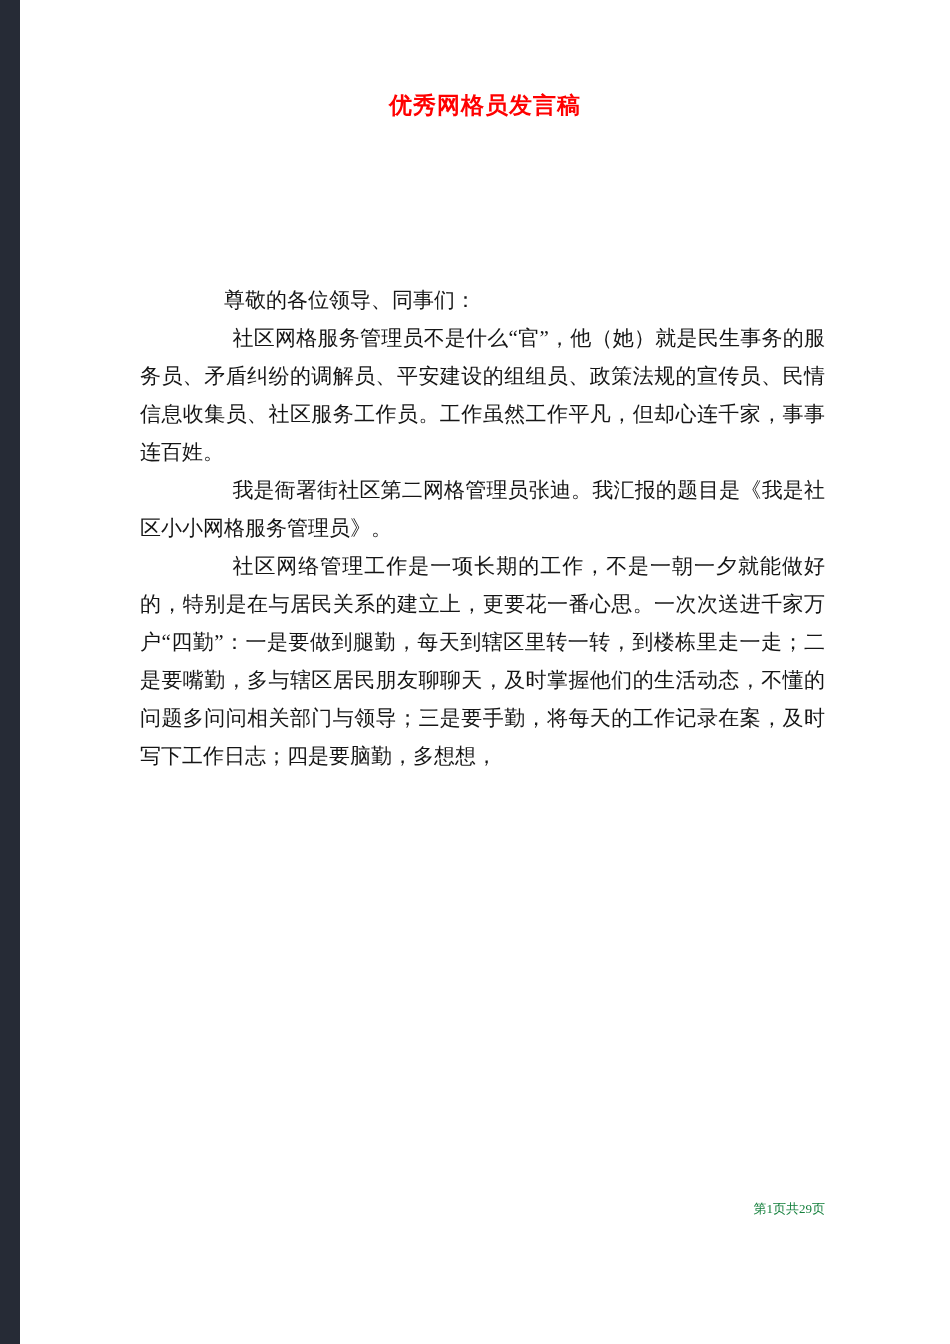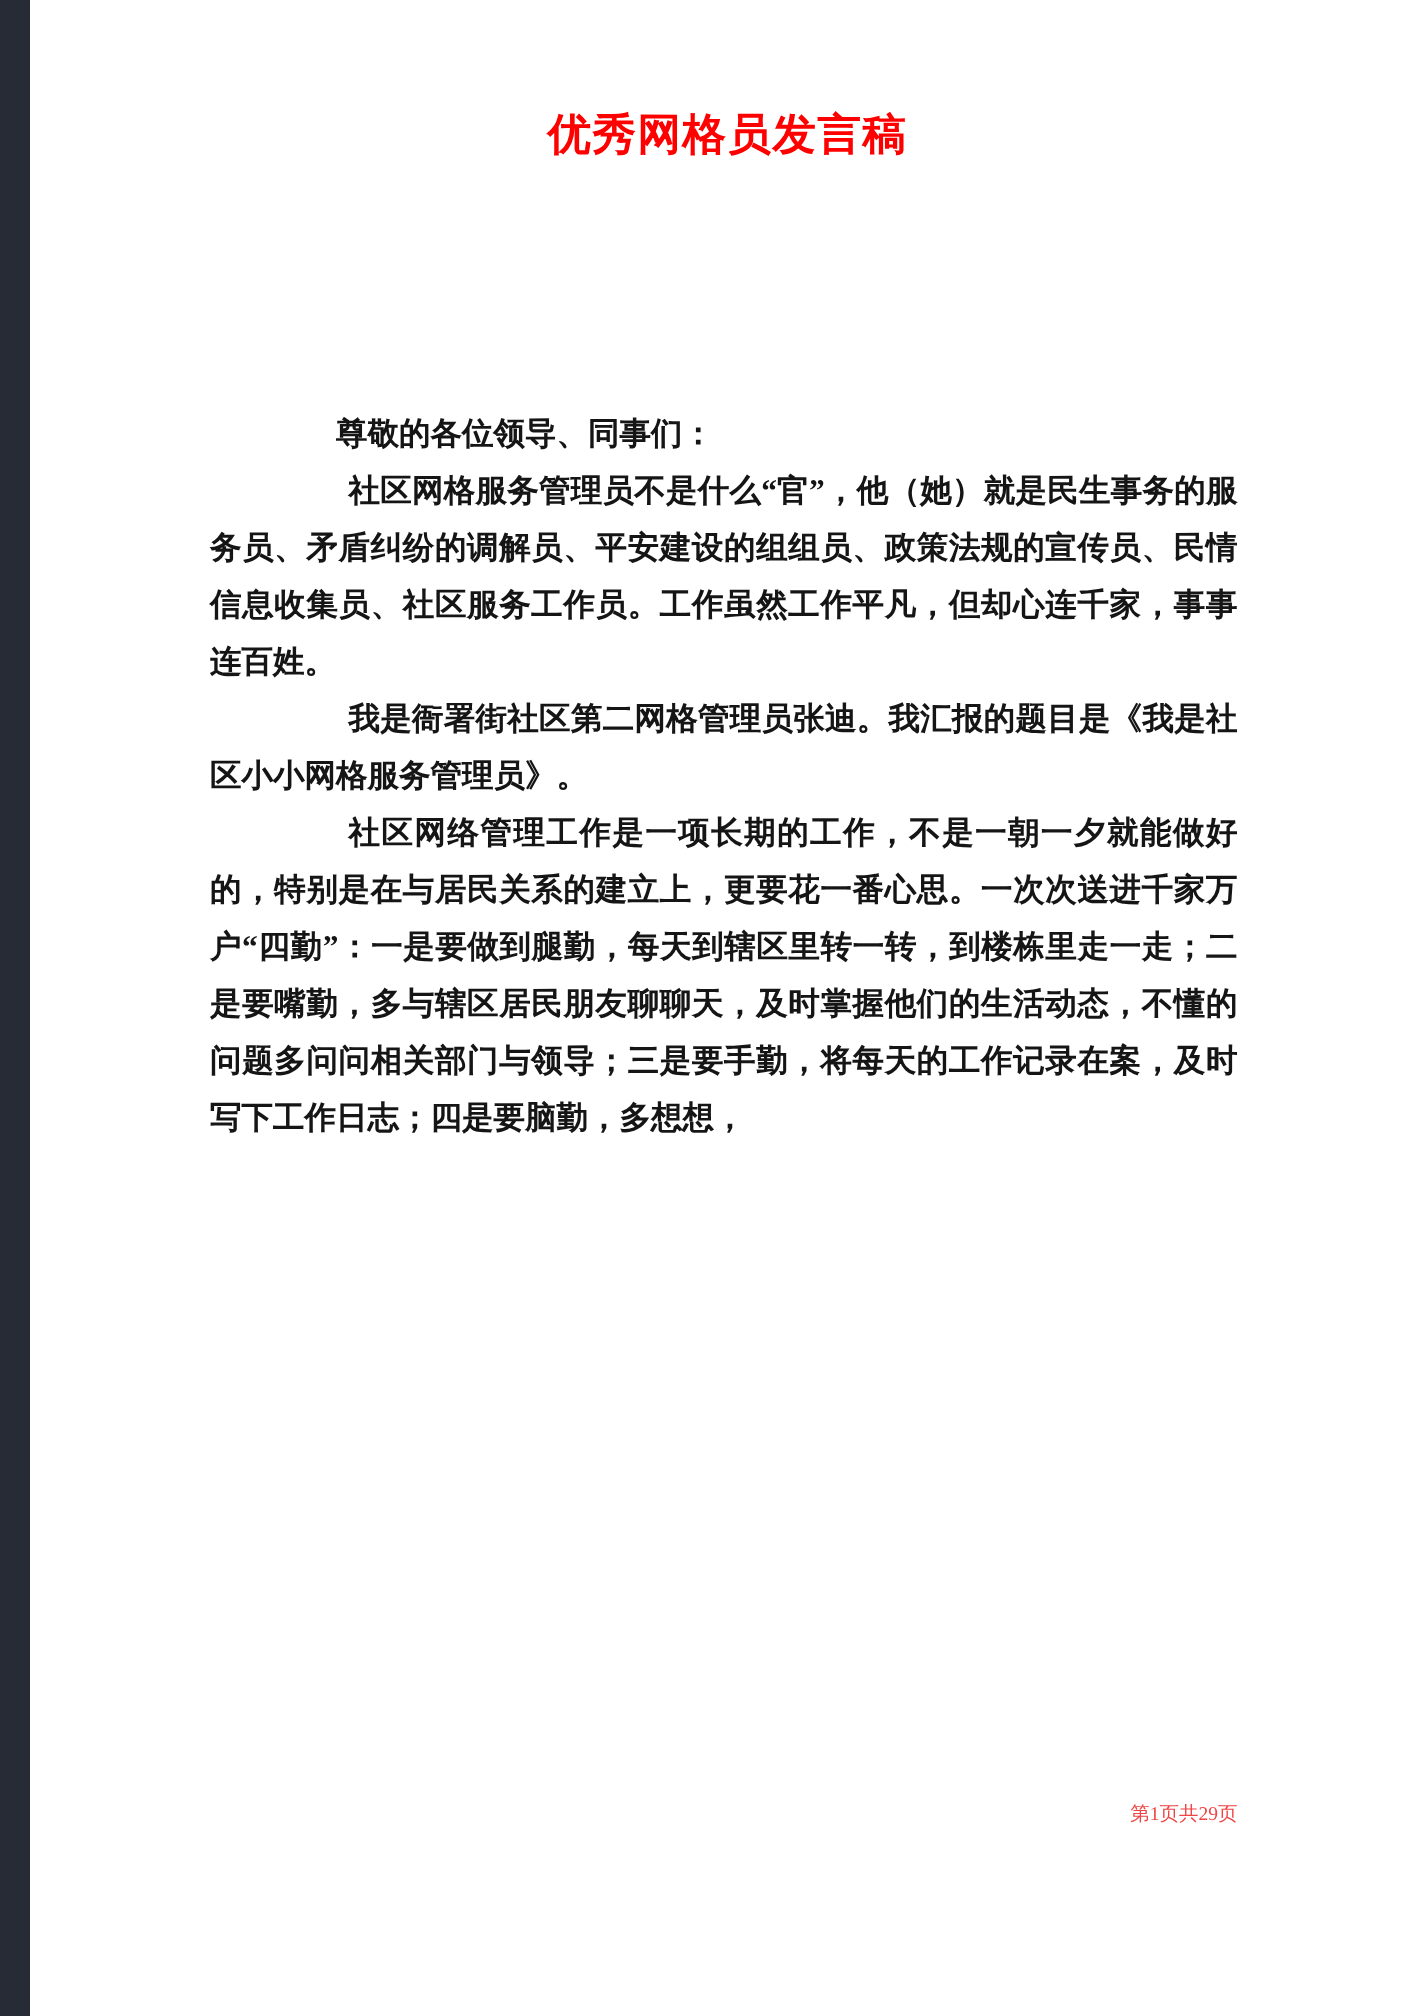--- a/index.html
+++ b/index.html
@@ -21,49 +21,48 @@
     width:20px;
     background:var(--strip-color);
   }
   .page{
     position:absolute;
     left:20px;top:0;right:0;bottom:0;
     background:#ffffff;
   }
   .doc-title{
     margin:0;
-    padding-top:70px;
+    padding-top:90px;
     text-align:center;
-    font-size:29px;
+    font-size:23px;
     font-weight:bold;
     color:var(--title-color);
     letter-spacing:1px;
     font-family:"Liberation Serif","DejaVu Serif",serif;
   }
   .doc-body{
     margin-top:160px;
     padding:0 125px 0 120px;
     font-size:21px;
     line-height:38px;
     text-align:justify;
-    font-weight:bold;
   }
   .doc-body p{
     margin:0;
     text-indent:4.4em;
   }
   .doc-body p.short-indent{
     text-indent:4.0em;
   }
   .page-footer{
     position:absolute;
     right:125px;
     top:1200px;
     font-size:13px;
-    color:#ef4444;
+    color:#15803d;
     font-family:"Liberation Serif","DejaVu Serif",serif;
   }
 </style>
 </head>
 <body>
 
 <div class="edge-strip"></div>
 
 <div class="page">
 

